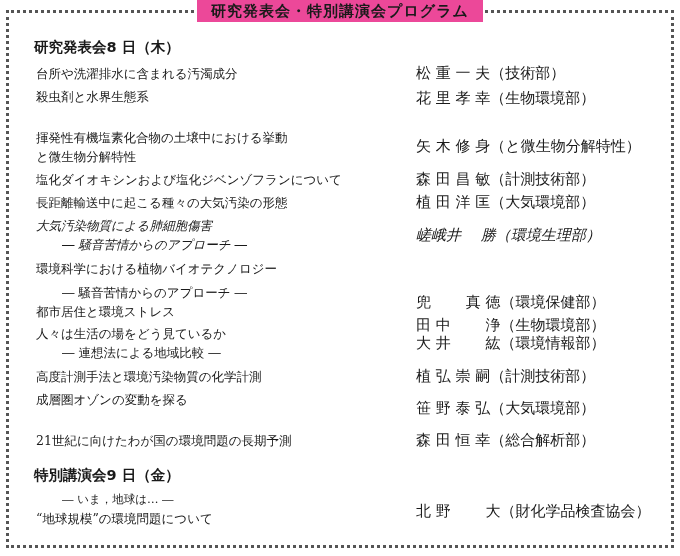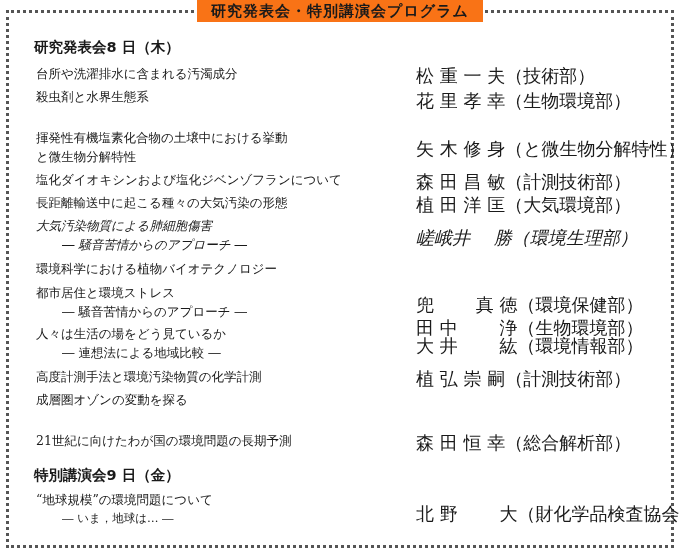--- a/index.html
+++ b/index.html
@@ -1,31 +1,31 @@
 <!DOCTYPE html>
 <html><head>
 <meta charset="utf-8">
 <style>
   html, body { margin:0; padding:0; background:#ffffff; }
   body { width:680px; height:556px; position:relative; overflow:hidden;
          font-family:"DejaVu Serif","Liberation Serif",serif; color:#1a1a1a; }
   .frame { position:absolute; left:6px; top:10px; width:668px; height:538px;
            border:3px dotted #555; box-sizing:border-box; }
   .title-wrap { position:absolute; top:0; left:0; width:680px; text-align:center; }
-  .title { display:inline-block; background:#f97316; padding:0 14px;
+  .title { display:inline-block; background:#ec4899; padding:0 14px;
            font-family:"DejaVu Sans","Liberation Sans",sans-serif;
            font-size:15px; font-weight:bold; letter-spacing:1px; line-height:22px; }
   .section-head { position:absolute; left:34px;
            font-family:"DejaVu Sans","Liberation Sans",sans-serif;
            font-size:14.5px; font-weight:bold; }
   .section-head .day { }
   .row { position:absolute; left:36px; width:640px; }
   .row .t { font-size:12.5px; line-height:19px; width:380px; }
   .row .sub { padding-left:26px; }
-  .row .p { position:absolute; left:380px; font-size:18px; white-space:pre; }
+  .row .p { position:absolute; left:380px; font-size:15px; white-space:pre; }
 </style>
 </head>
 <body>
 
 <div class="frame"></div>
 
 <div class="title-wrap">
   <span class="title">研究発表会・特別講演会プログラム</span>
 </div>
 
@@ -64,46 +64,47 @@
   <div class="t sub">― 騒音苦情からのアプローチ ―</div>
   <div class="p" style="top:10px;"><span>嵯峨井　 勝</span><span>（環境生理部）</span></div>
 </div>
 
 <div class="row" style="top:259px;">
   <div class="t">環境科学における植物バイオテクノロジー</div>
   <div class="p" style="top:11px;margin-top:46px;"><span>田 中　　 浄</span><span>（生物環境部）</span></div>
 </div>
 
 <div class="row" style="top:283px;">
+  <div class="t sub">― 騒音苦情からのアプローチ ―</div>
   <div class="t">都市居住と環境ストレス</div>
-  <div class="t sub">― 騒音苦情からのアプローチ ―</div>
   <div class="p" style="top:10px;"><span>兜　　 真 徳</span><span>（環境保健部）</span></div>
 </div>
 
 <div class="row" style="top:324px;">
   <div class="t">人々は生活の場をどう見ているか</div>
   <div class="t sub">― 連想法による地域比較 ―</div>
   <div class="p" style="top:10px;"><span>大 井　　 紘</span><span>（環境情報部）</span></div>
 </div>
 
 <div class="row" style="top:367px;">
   <div class="t">高度計測手法と環境汚染物質の化学計測</div>
   <div class="p" style="top:0;"><span>植 弘 崇 嗣</span><span>（計測技術部）</span></div>
 </div>
 
 <div class="row" style="top:390px;">
   <div class="t">成層圏オゾンの変動を探る</div>
+  <div class="p" style="top:9px;"><span>笹 野 泰 弘</span><span>（大気環境部）</span></div>
 </div>
 
 <div class="row" style="top:431px;">
   <div class="t">21世紀に向けたわが国の環境問題の長期予測</div>
   <div class="p" style="top:0;"><span>森 田 恒 幸</span><span>（総合解析部）</span></div>
 </div>
 
 <div class="section-head" style="top:466px;">
   <span>特別講演会</span><span class="day">9 日（金）</span>
 </div>
 
 <div class="row" style="top:490px;">
+  <div class="t sub" style="font-size:11.5px;">― いま，地球は… ―</div>
   <div class="t">“地球規模”の環境問題について</div>
-  <div class="t sub" style="font-size:11.5px;">― いま，地球は… ―</div>
   <div class="p" style="top:12px;"><span>北 野　　 大</span><span>（財化学品検査協会）</span></div>
 </div>
 
 </body></html>

